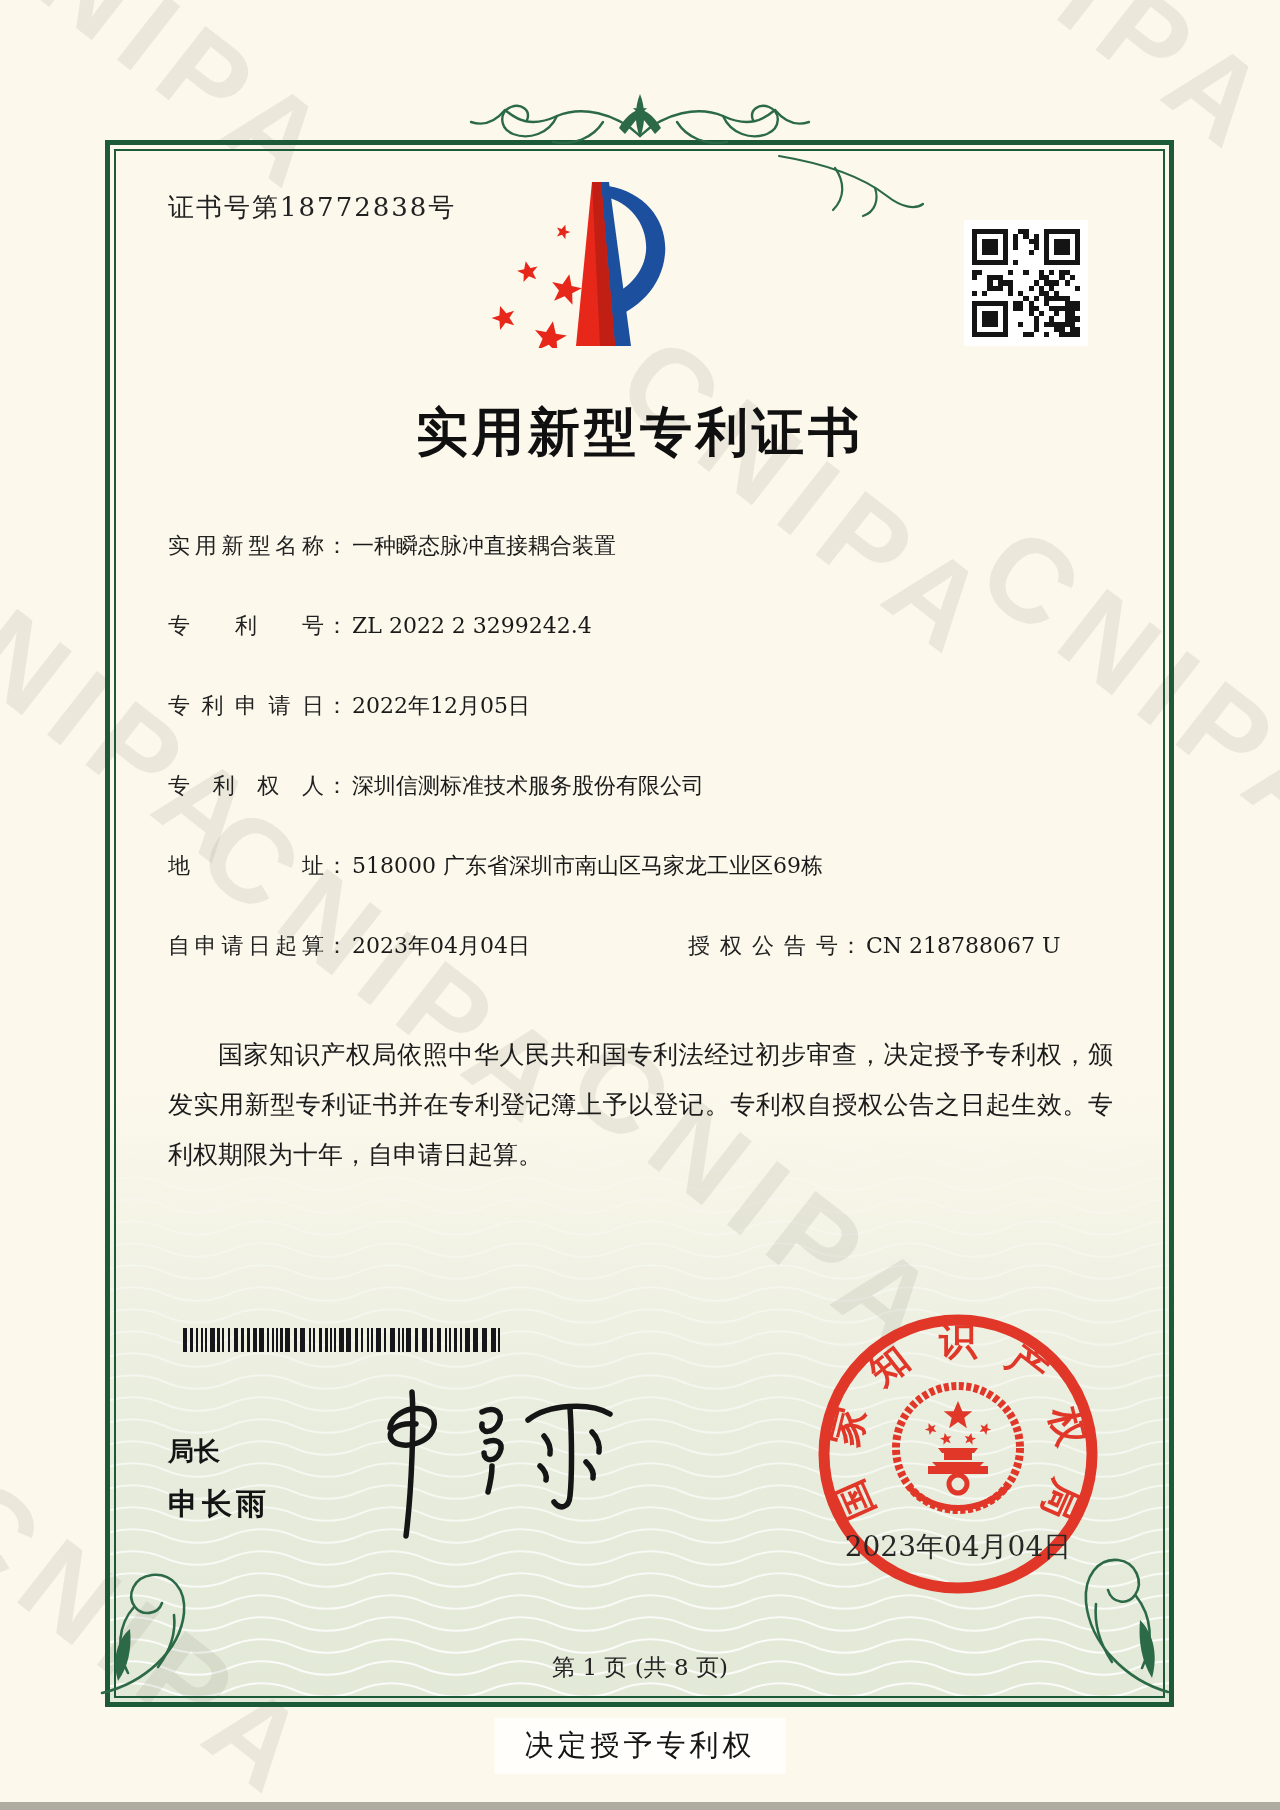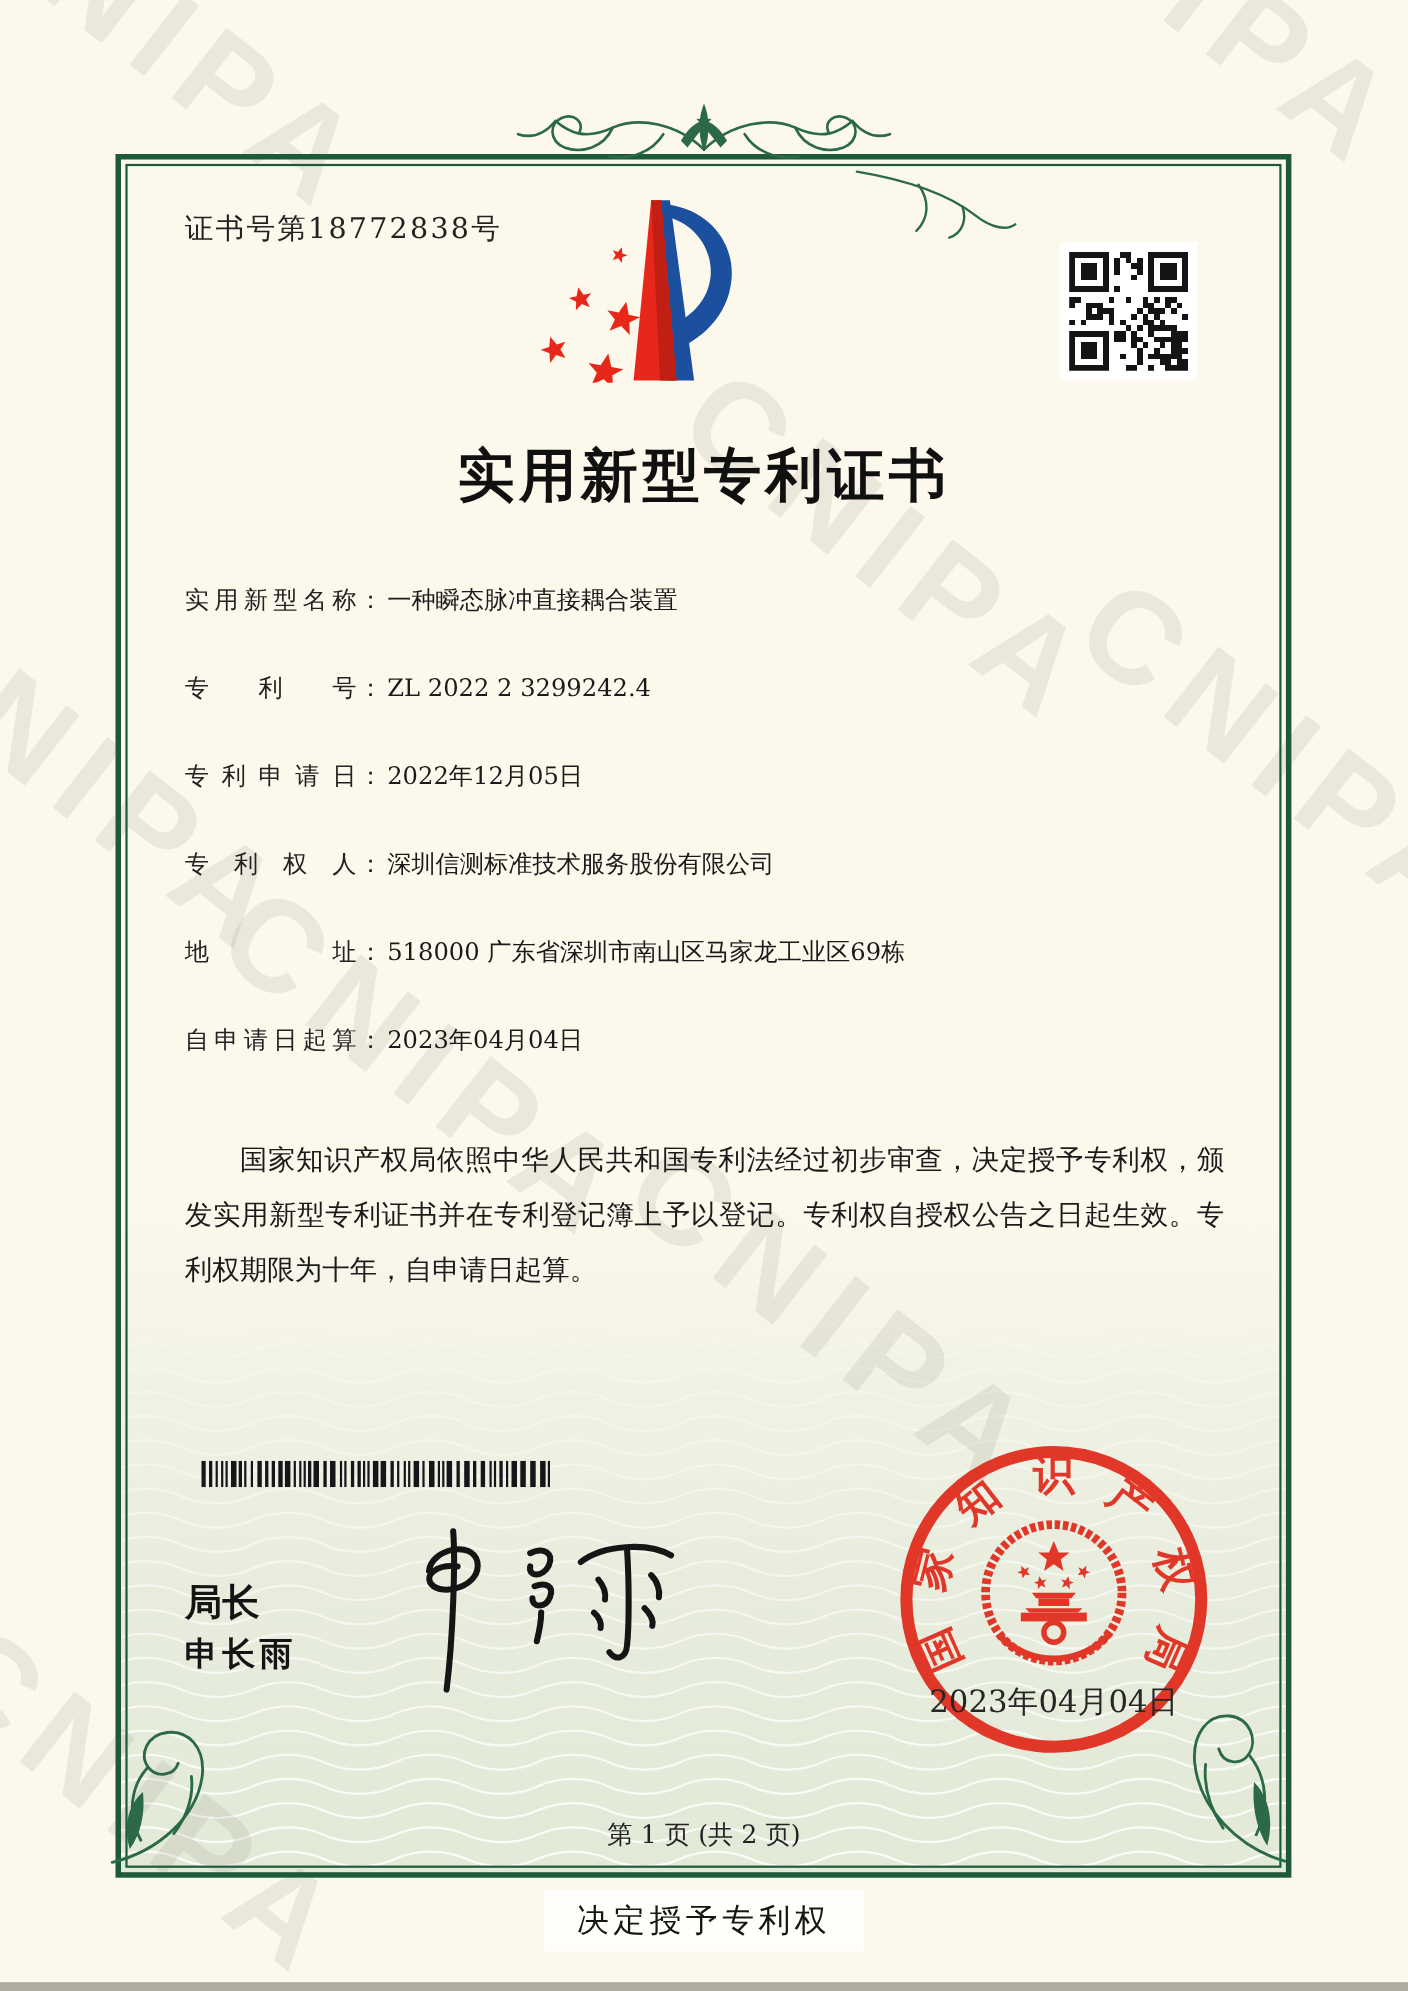--- a/index.html
+++ b/index.html
@@ -36,21 +36,21 @@
   .redact{display:inline-block;height:30px;vertical-align:-6px;margin:0 2px;
           background:repeating-conic-gradient(#c7c2ba 0% 25%, #ddd8cf 0% 50%) 0 0/12px 12px;}
   .r-w2{width:58px;} .r-w1{width:40px;}
   
   .body-text{position:absolute;left:168px;top:1030px;width:945px;font-size:25px;line-height:50px;
              text-align:justify;color:#1b1b1b;}
   .body-text p{margin:0;text-indent:2em;}
   
   .barcode{position:absolute;left:183px;top:1328px;}
   .director-title{position:absolute;left:168px;top:1434px;font-family:"Liberation Sans","DejaVu Sans",sans-serif;
-                  font-weight:700;font-size:34px;color:#141414;}
+                  font-weight:700;font-size:26px;color:#141414;}
   .director-name{position:absolute;left:168px;top:1484px;font-family:"Liberation Sans","DejaVu Sans",sans-serif;
                  font-weight:700;font-size:30px;letter-spacing:4px;color:#141414;}
   .signature{position:absolute;left:352px;top:1378px;}
   .seal{position:absolute;left:812px;top:1308px;}
   .page-info{position:absolute;left:0;top:1652px;width:100%;text-align:center;font-size:23px;color:#222;}
   .cont-note{position:absolute;left:50%;top:1718px;transform:translateX(-50%);background:#fffefa;
              padding:8px 30px;font-size:29px;letter-spacing:4px;color:#151515;white-space:nowrap;}
   .bottom-strip{position:absolute;left:0;right:0;bottom:0;height:8px;background:#aeaba1;}
 </style>
 </head>
@@ -403,20 +403,23 @@
       <span class="lbl">专利申请日</span><span class="colon">：</span><span class="val">2022年12月05日</span>
     </div>
     <div class="row">
       <span class="lbl">专利权人</span><span class="colon">：</span><span class="val">深圳信测标准技术服务股份有限公司</span>
     </div>
     <div class="row">
       <span class="lbl">地址</span><span class="colon">：</span><span class="val">518000 广东省深圳市南山区马家龙工业区69栋</span>
     </div>
     <div class="row">
       <span class="lbl">自申请日起算</span><span class="colon">：</span><span class="val">2023年04月04日</span>
+      <span class="pair2">
+        <span class="lbl">授权公告号</span><span class="colon">：</span><span class="val">CN 218788067 U</span>
+      </span>
     </div>
   </div>
 
   <div class="body-text">
     <p>国家知识产权局依照中华人民共和国专利法经过初步审查，决定授予专利权，颁发实用新型专利证书并在专利登记簿上予以登记。专利权自授权公告之日起生效。专利权期限为十年，自申请日起算。</p>
   </div>
 
   <svg class="barcode" id="barcode" width="325" height="24" viewBox="0 0 325 24">
       <rect x="0" y="0" width="4" height="24" fill="#15151a"></rect>
       <rect x="7" y="0" width="3" height="24" fill="#15151a"></rect>
@@ -517,17 +520,17 @@
           <path d="M-26,14 L26,14 L22,18 L-22,18 Z"></path>
           <rect x="-30" y="18" width="60" height="8"></rect>
         </g>
         <circle cx="0" cy="36" r="9" fill="none" stroke="#e0281a" stroke-width="5"></circle>
         <path d="M-50,38 C-36,54 -16,60 0,60 C16,60 36,54 50,38" fill="none" stroke="#e0281a" stroke-width="6"></path>
       </g>
       <text x="146" y="248" text-anchor="middle" font-size="28" fill="#161616" font-family="'DejaVu Serif','Liberation Serif',serif">2023年04月04日</text>
     </g>
   </svg>
 
-  <div class="page-info">第 1 页 (共 2 页)</div>
+  <div class="page-info">第 1 页 (共 8 页)</div>
   <div class="cont-note">决定授予专利权</div>
   <div class="bottom-strip"></div>
 
 </div>
 
 </body></html>

